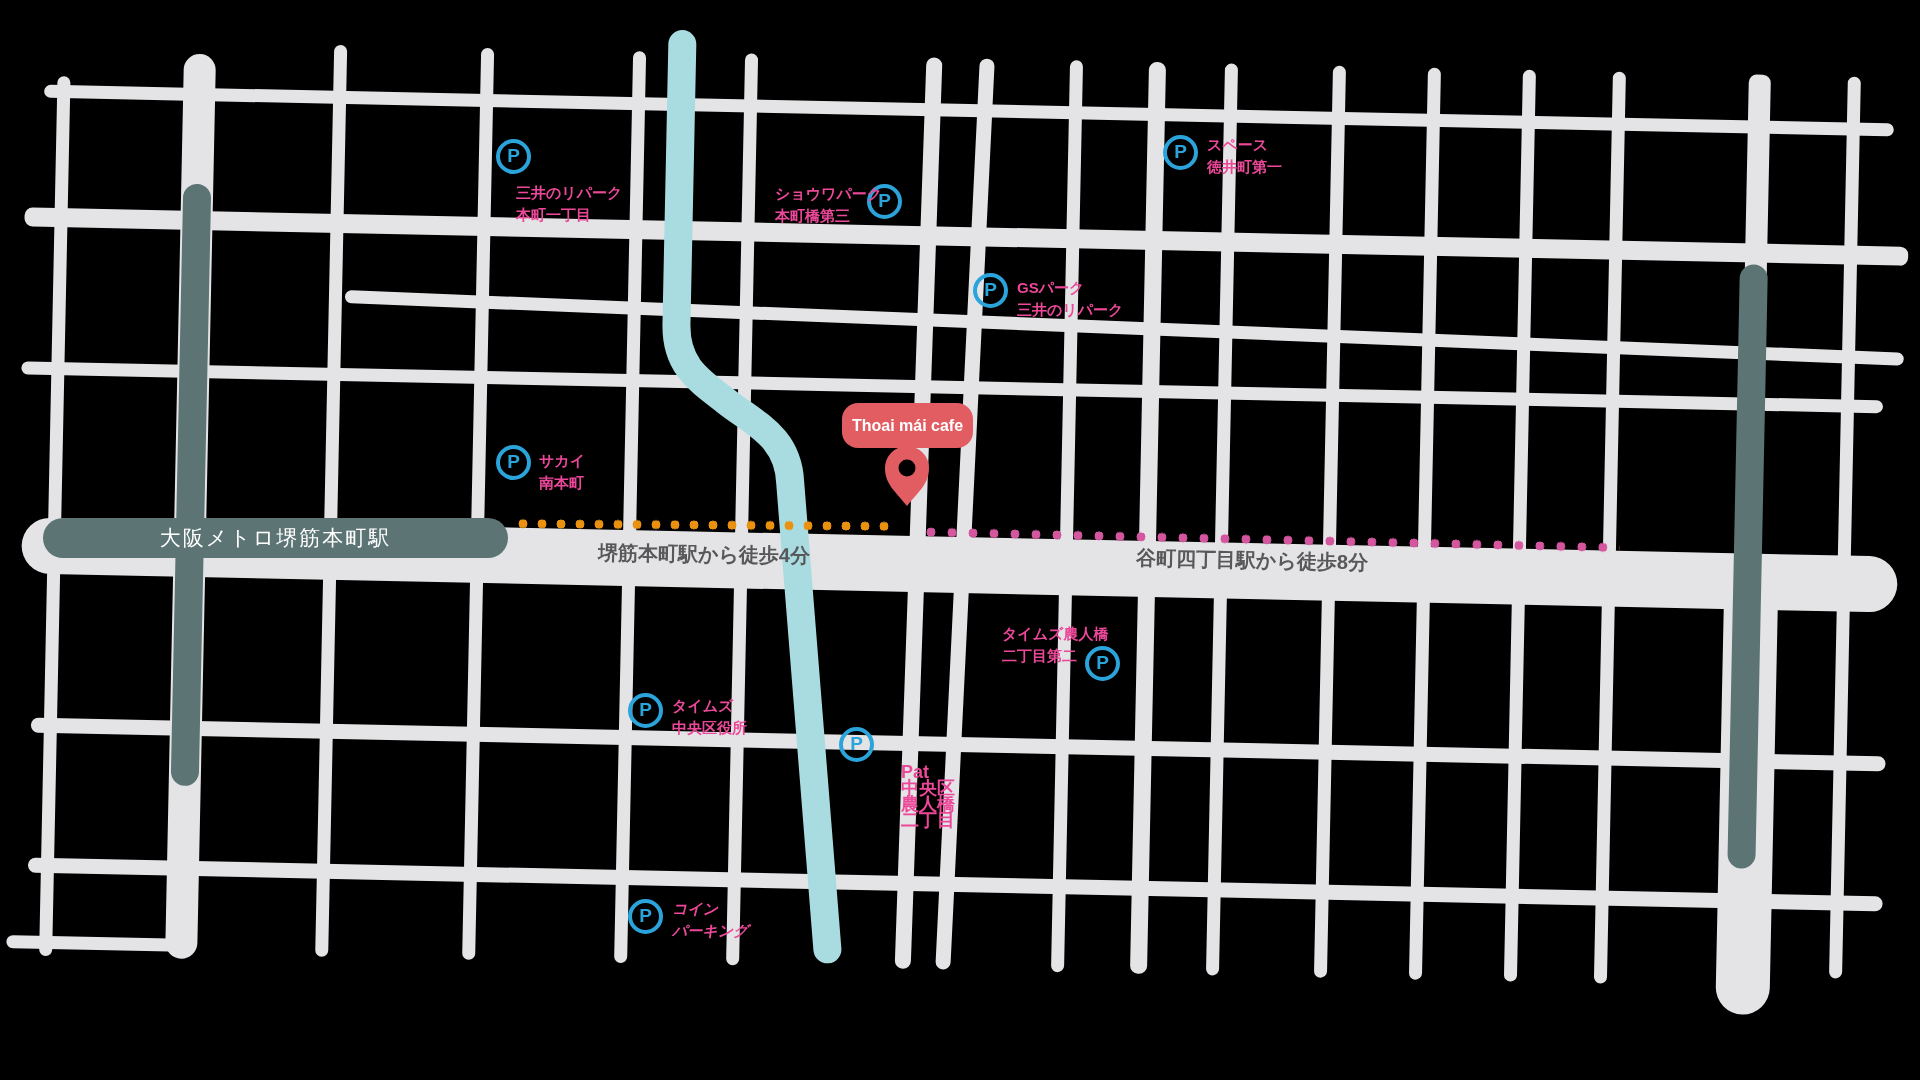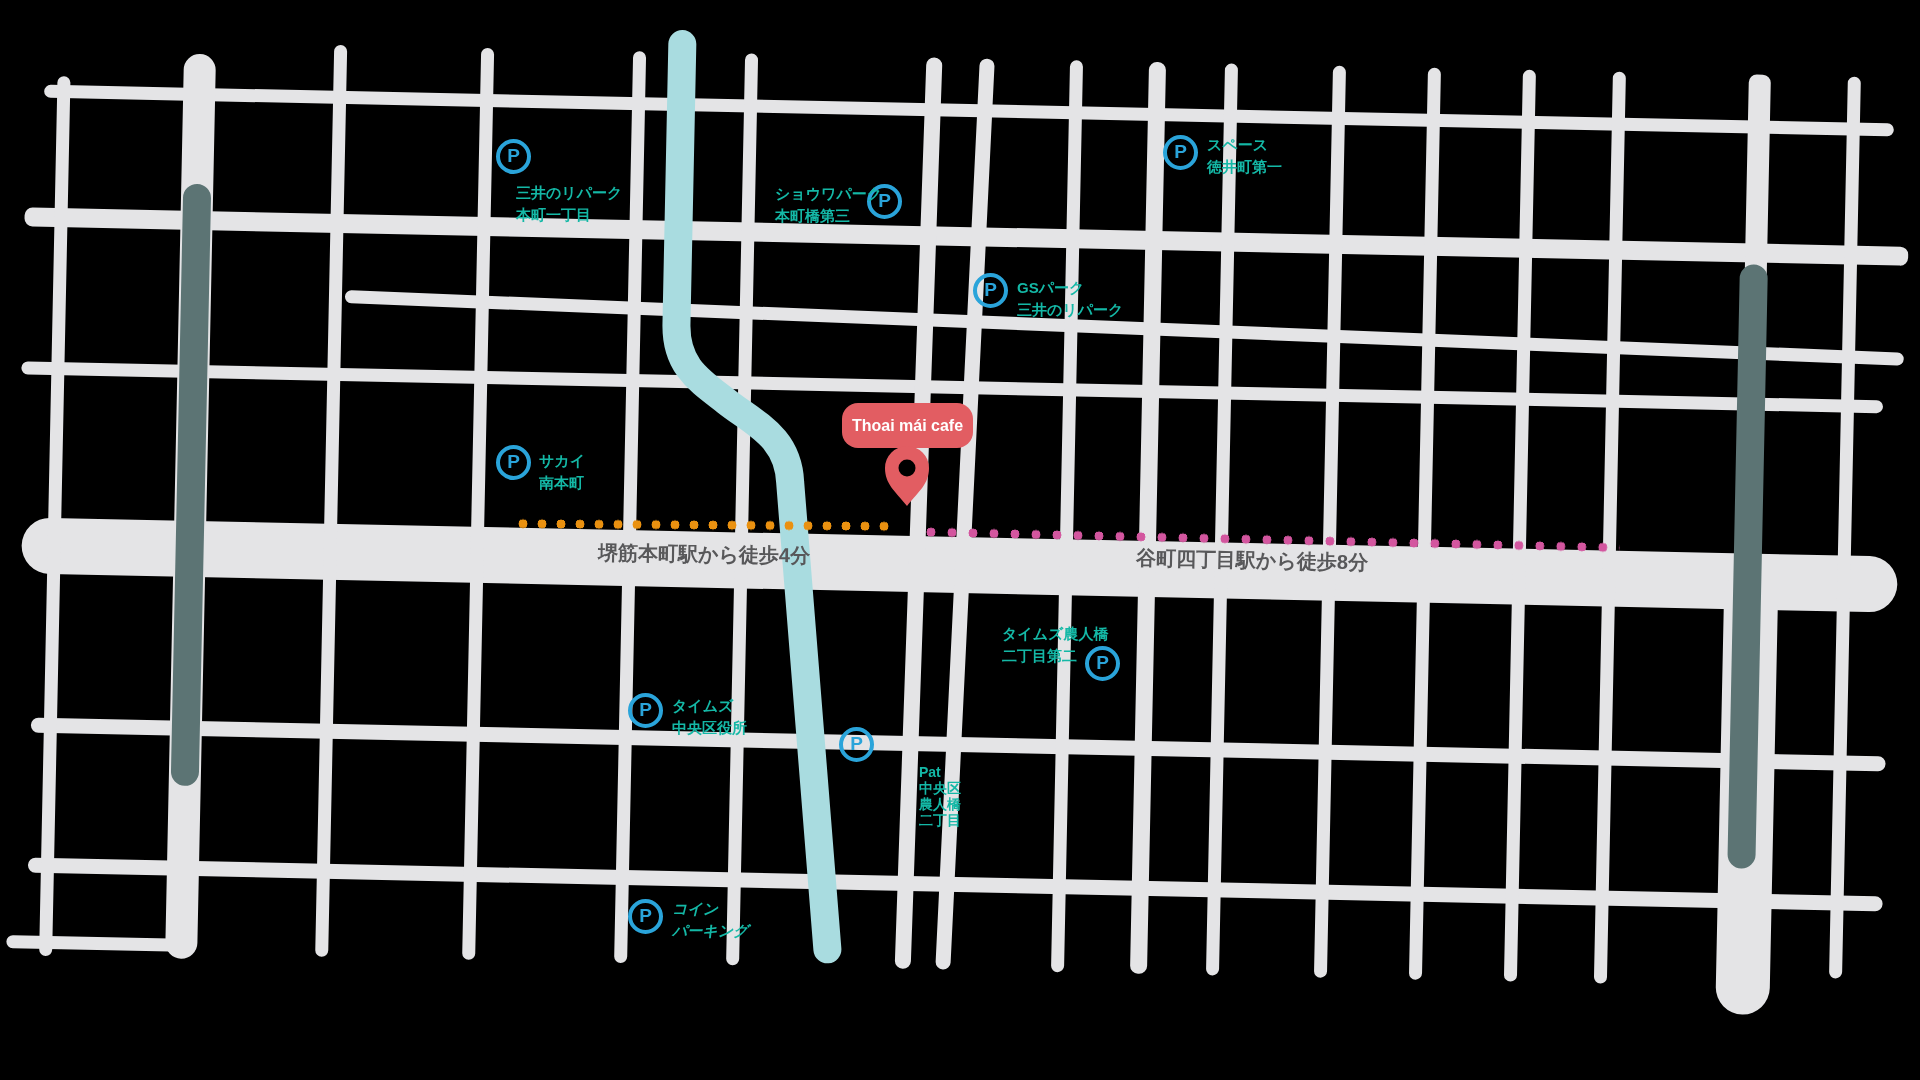--- a/index.html
+++ b/index.html
@@ -15,24 +15,24 @@
   .tilt16{transform:rotate(1.6deg);}
   .tilt11{transform:rotate(1.1deg);transform-origin:left center;}
   
   .station-badge{position:absolute;background:#5c7474;color:#fff;display:flex;
                  align-items:center;justify-content:center;letter-spacing:2px;}
   .dots{position:absolute;height:10px;}
   .walk-label{position:absolute;color:#58585a;font-weight:600;white-space:nowrap;}
   .p-icon{position:absolute;width:35px;height:35px;box-sizing:border-box;
           border:4.5px solid #2aa4da;border-radius:50%;color:#2aa4da;
           font-weight:bold;font-size:19px;line-height:25px;text-align:center;}
-  .p-label{position:absolute;color:#14b8a6;font-size:15px;font-weight:600;
+  .p-label{position:absolute;color:#ec4899;font-size:15px;font-weight:600;
            line-height:22px;white-space:nowrap;}
   .p-label span{display:block;}
-  .p-label.small{font-size:14px;line-height:16px;margin-left:18px;}
+  .p-label.small{font-size:18px;line-height:16px;}
   #cafe-badge{position:absolute;left:842px;top:403px;width:131px;height:45px;
               background:#e25d62;border-radius:16px;color:#fff;font-weight:bold;
               font-size:16px;display:flex;align-items:center;justify-content:center;}
   svg{position:absolute;overflow:visible;}
 </style>
 </head>
 <body>
 
 <div id="canvas">
 
@@ -64,20 +64,23 @@
       <div class="road wide" style="left: 174px; top: 70px; width: 32px; height: 905px;"></div>
       <div class="road" style="left: 48px; top: 95px; width: 13px; height: 880px;"></div>
 
     <svg width="1920" height="1080">
       <path d="M672,50 L672,330 C672,372 696,386 723,406 C752,428 786,440 789,486 L836,952" fill="none" stroke="#a9dce0" stroke-width="28" stroke-linecap="round" stroke-linejoin="round"></path>
     </svg>
     <div class="subway" style="left:176px;top:200px;width:28px;height:602px;"></div>
     <div class="subway" style="left:1734px;top:248px;width:28px;height:604px;"></div>
   </div>
 
+  <div class="station-badge" style="left:43px;top:518px;width:465px;height:40px;border-radius:20px;font-size:21px;">
+    <span>大阪メトロ堺筋本町駅</span>
+  </div>
 
   <div class="dots" id="dots-orange" style="left: 518px; top: 520px; width: 372px; transform: rotate(0.4deg); background: radial-gradient(4.5px at 5px 5px, rgb(234, 145, 16) 4.4px, transparent 4.6px) left center / 19px 10px repeat-x;"></div>
   <div class="dots" id="dots-pink" style="left: 926px; top: 527px; width: 694px; transform: rotate(1.3deg); transform-origin: left center; background: radial-gradient(4.5px at 5px 5px, rgb(211, 86, 159) 4.4px, transparent 4.6px) left center / 21px 10px repeat-x;"></div>
   <div class="walk-label" style="left:598px;top:541px;font-size:20px;transform:rotate(.8deg);">堺筋本町駅から徒歩4分</div>
   <div class="walk-label" style="left:1136px;top:547px;font-size:20px;transform:rotate(1.2deg);">谷町四丁目駅から徒歩8分</div>
 
   <div id="cafe-badge">
     <span>Thoai mái cafe</span>
   </div>
   <svg style="left:879px;top:444px;" width="56" height="64">

